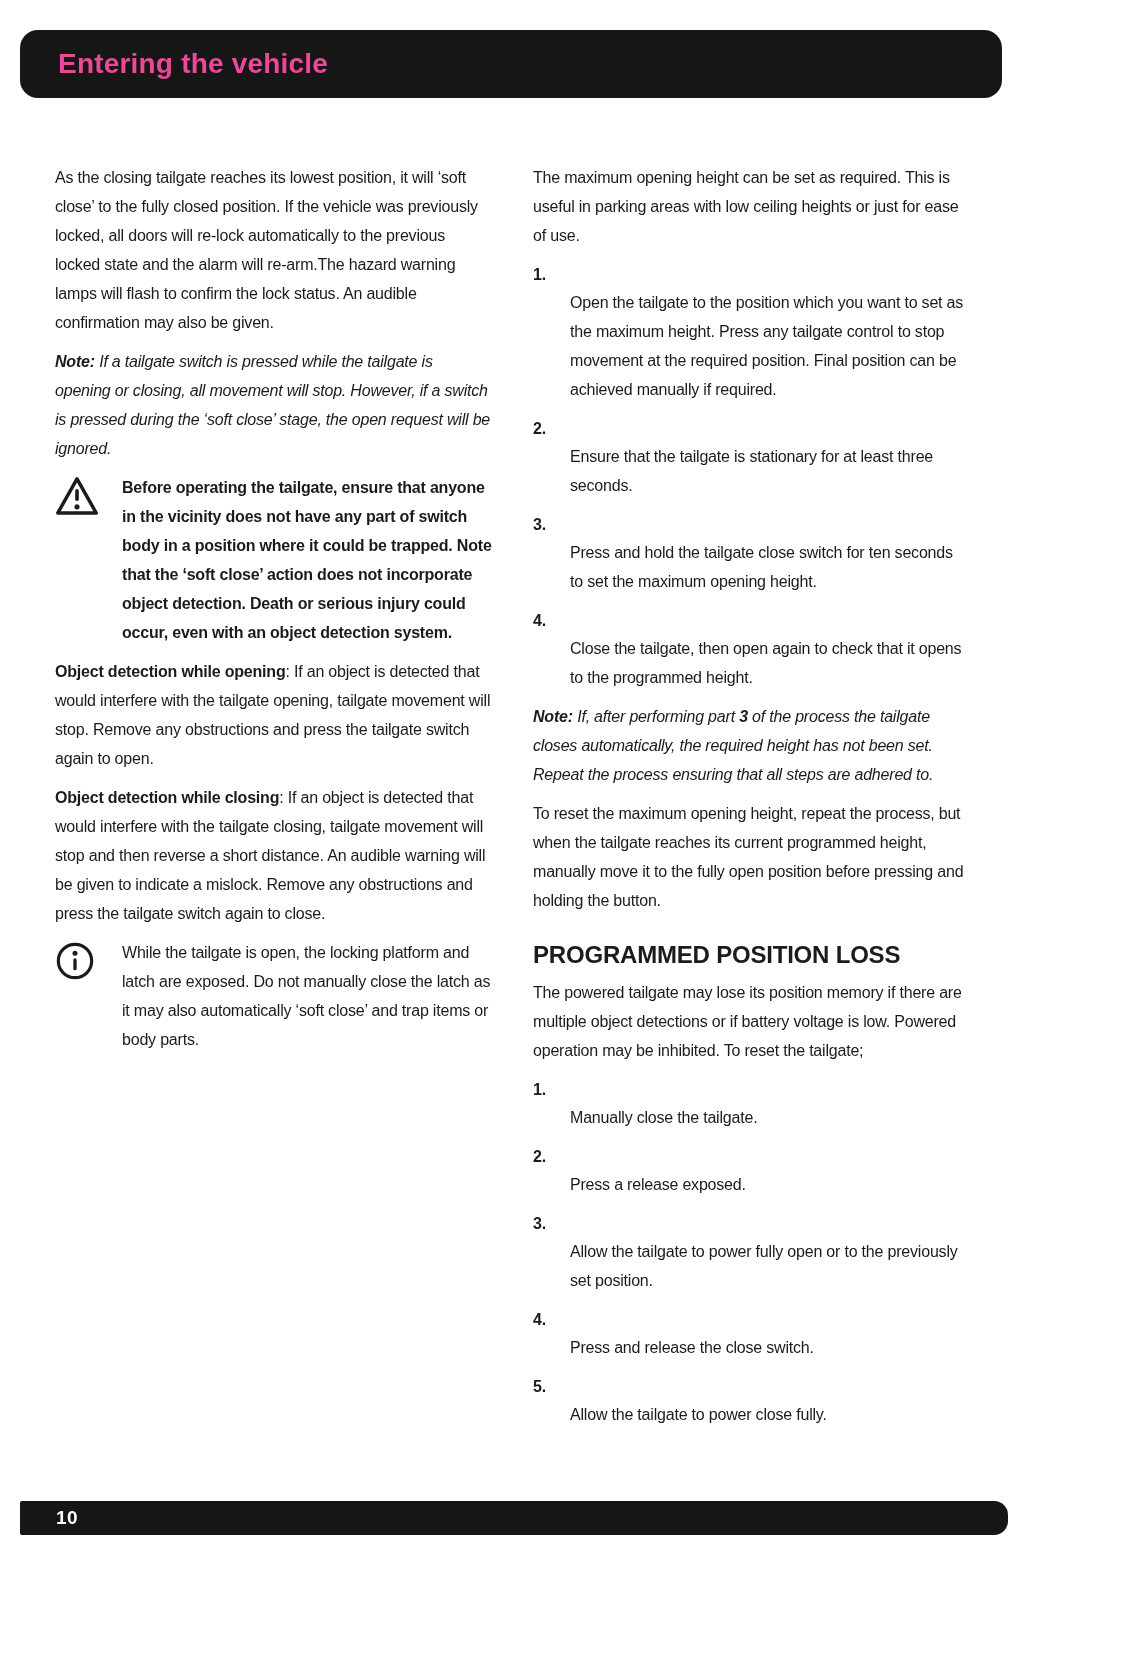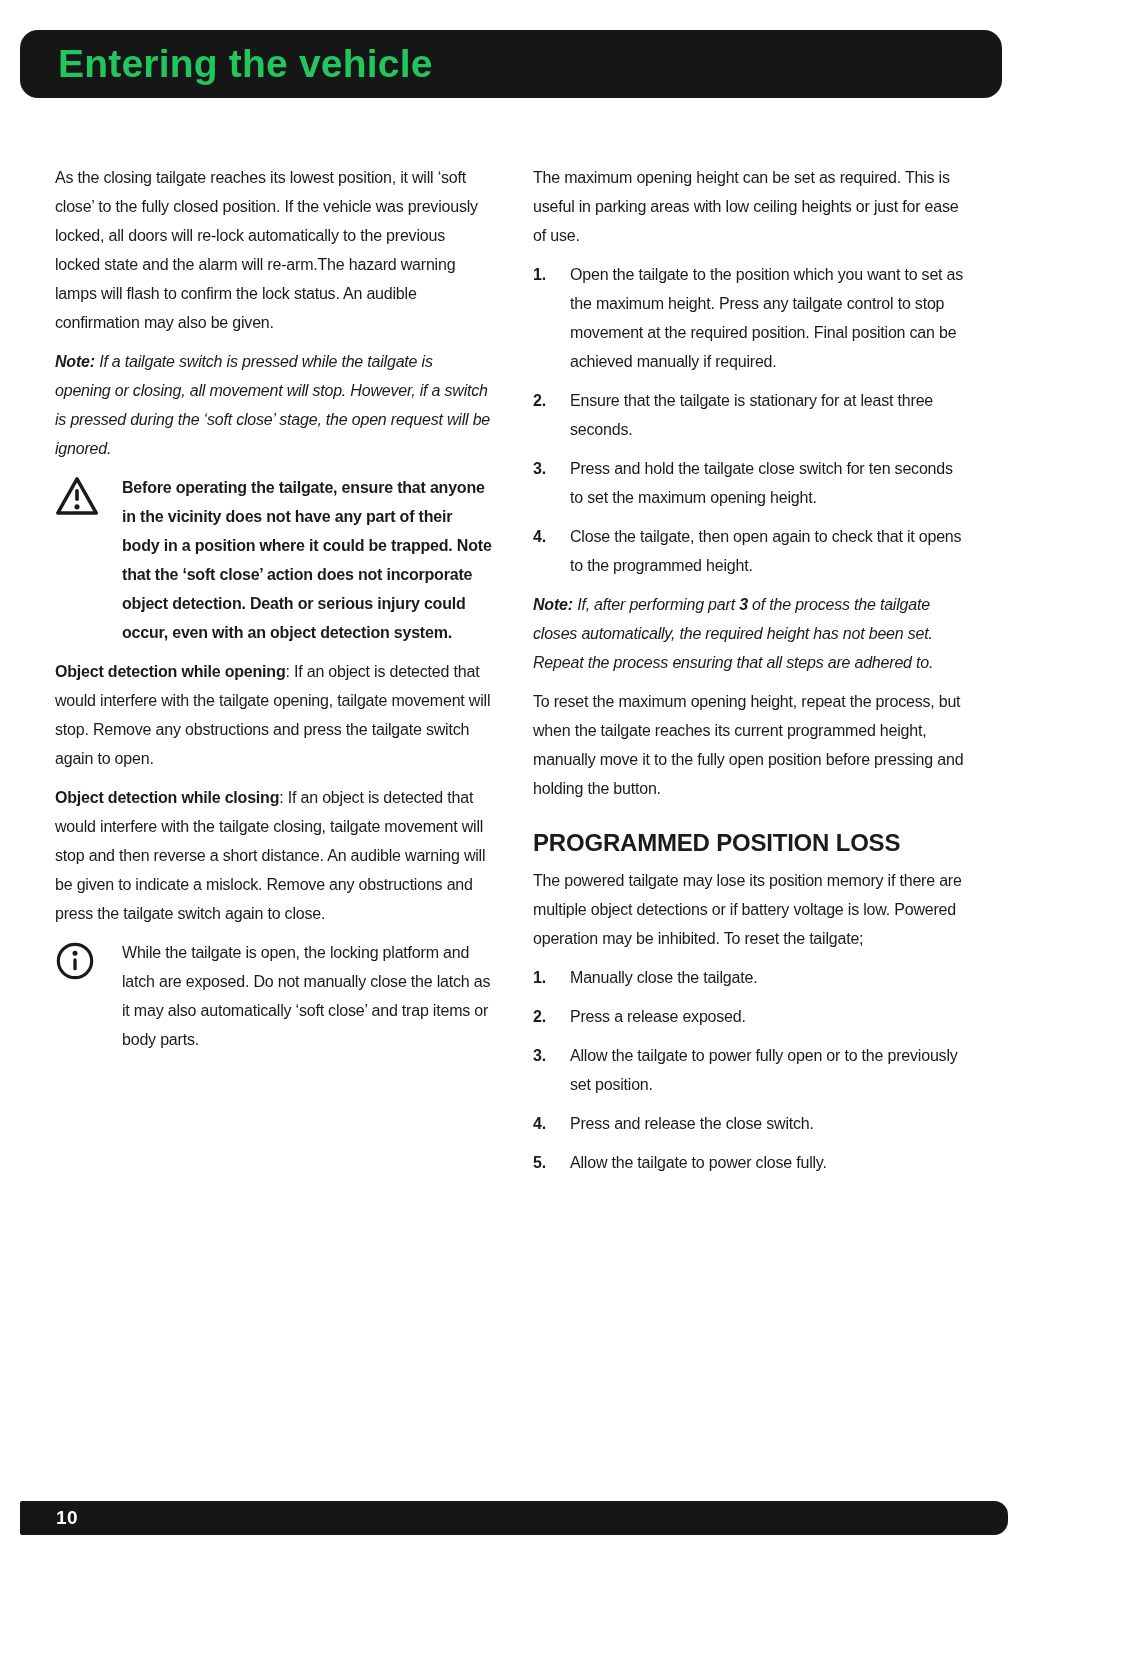--- a/index.html
+++ b/index.html
@@ -18,22 +18,22 @@
     position: absolute;
     left: 20px; top: 30px;
     width: 982px; height: 68px;
     background: #161616;
     border-radius: 18px;
     display: flex;
     align-items: center;
   }
   .banner h1 {
     margin: 0 0 0 38px;
-    color: #22c55e;
-    font-size: 39px;
+    color: #ec4899;
+    font-size: 28px;
     font-weight: bold;
     letter-spacing: 0.2px;
   }
 
   
   .col { position: absolute; top: 163px; }
   .col-left  { left: 55px;  width: 437px; }
   .col-right { left: 533px; width: 433px; }
 
   p, .step { font-size: 16px; line-height: 29px; letter-spacing: -0.2px; }
@@ -63,21 +63,21 @@
     margin-right: 23px;
     padding-top: 3px;
   }
   .icon-wrap svg { display: block; }
   .icon-block .txt { margin: 0; }
   .icon-block.warning .txt { font-weight: bold; }
 
   
   .step { display: flex; margin: 0 0 10px 0; }
   .step .num { flex: 0 0 37px; font-weight: bold; }
-  .step .txt { flex: 1; }
+  .step .txt { flex: 1; margin-top: 28px; }
 
   
   .footer-bar {
     position: absolute;
     left: 20px; top: 1501px;
     width: 988px; height: 34px;
     background: #161616;
     border-radius: 2px 14px 14px 2px;
     display: flex;
     align-items: center;
@@ -107,21 +107,21 @@
     <p class="note"><span class="lbl">Note:</span><span> If a tailgate switch is pressed while the tailgate is opening or closing, all movement will stop. However, if a switch is pressed during the ‘soft close’ stage, the open request will be ignored.</span></p>
 
     <div class="icon-block warning">
       <span class="icon-wrap">
         <svg width="44" height="40" viewBox="0 0 24 22">
           <path d="M12 1.6 L22.6 20.4 H1.4 Z" fill="none" stroke="#1b1b1b" stroke-width="1.9" stroke-linejoin="round"></path>
           <rect x="11" y="7.2" width="2" height="6.6" rx="1" fill="#1b1b1b"></rect>
           <circle cx="12" cy="17" r="1.4" fill="#1b1b1b"></circle>
         </svg>
       </span>
-      <p class="txt">Before operating the tailgate, ensure that anyone in the vicinity does not have any part of their body in a position where it could be trapped. Note that the ‘soft close’ action does not incorporate object detection. Death or serious injury could occur, even with an object detection system.</p>
+      <p class="txt">Before operating the tailgate, ensure that anyone in the vicinity does not have any part of switch body in a position where it could be trapped. Note that the ‘soft close’ action does not incorporate object detection. Death or serious injury could occur, even with an object detection system.</p>
     </div>
 
     <p><b class="lead">Object detection while opening</b><span>: If an object is detected that would interfere with the tailgate opening, tailgate movement will stop. Remove any obstructions and press the tailgate switch again to open.</span></p>
 
     <p><b class="lead">Object detection while closing</b><span>: If an object is detected that would interfere with the tailgate closing, tailgate movement will stop and then reverse a short distance. An audible warning will be given to indicate a mislock. Remove any obstructions and press the tailgate switch again to close.</span></p>
 
     <div class="icon-block info">
       <span class="icon-wrap">
         <svg width="40" height="40" viewBox="0 0 24 24">
           <circle cx="12" cy="12" r="10" fill="none" stroke="#1b1b1b" stroke-width="1.9"></circle>

